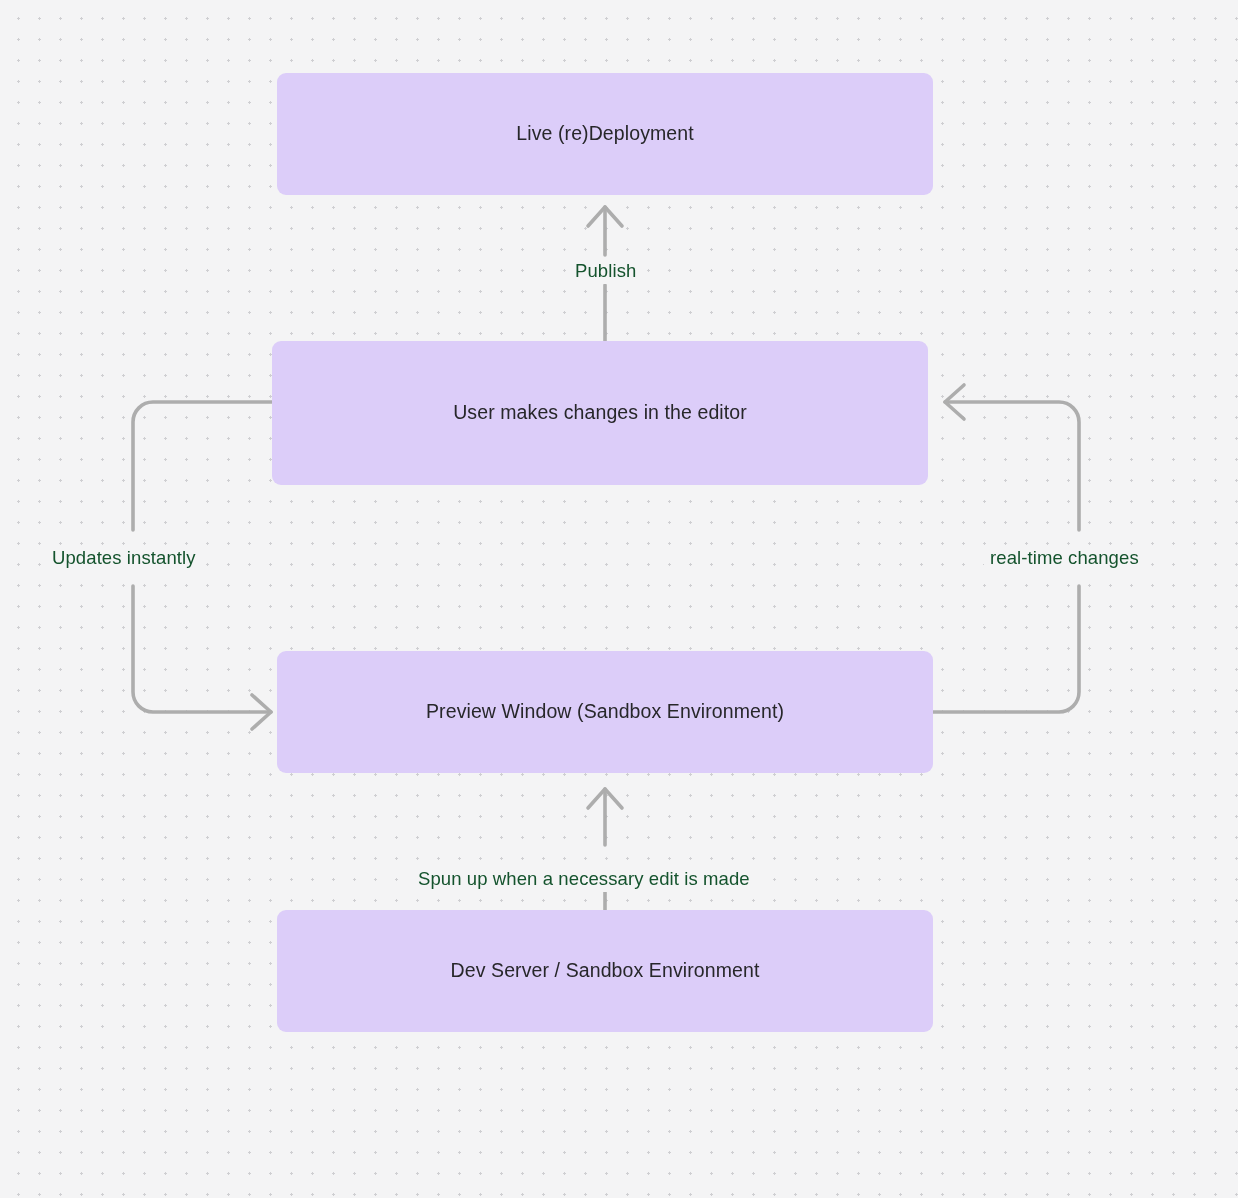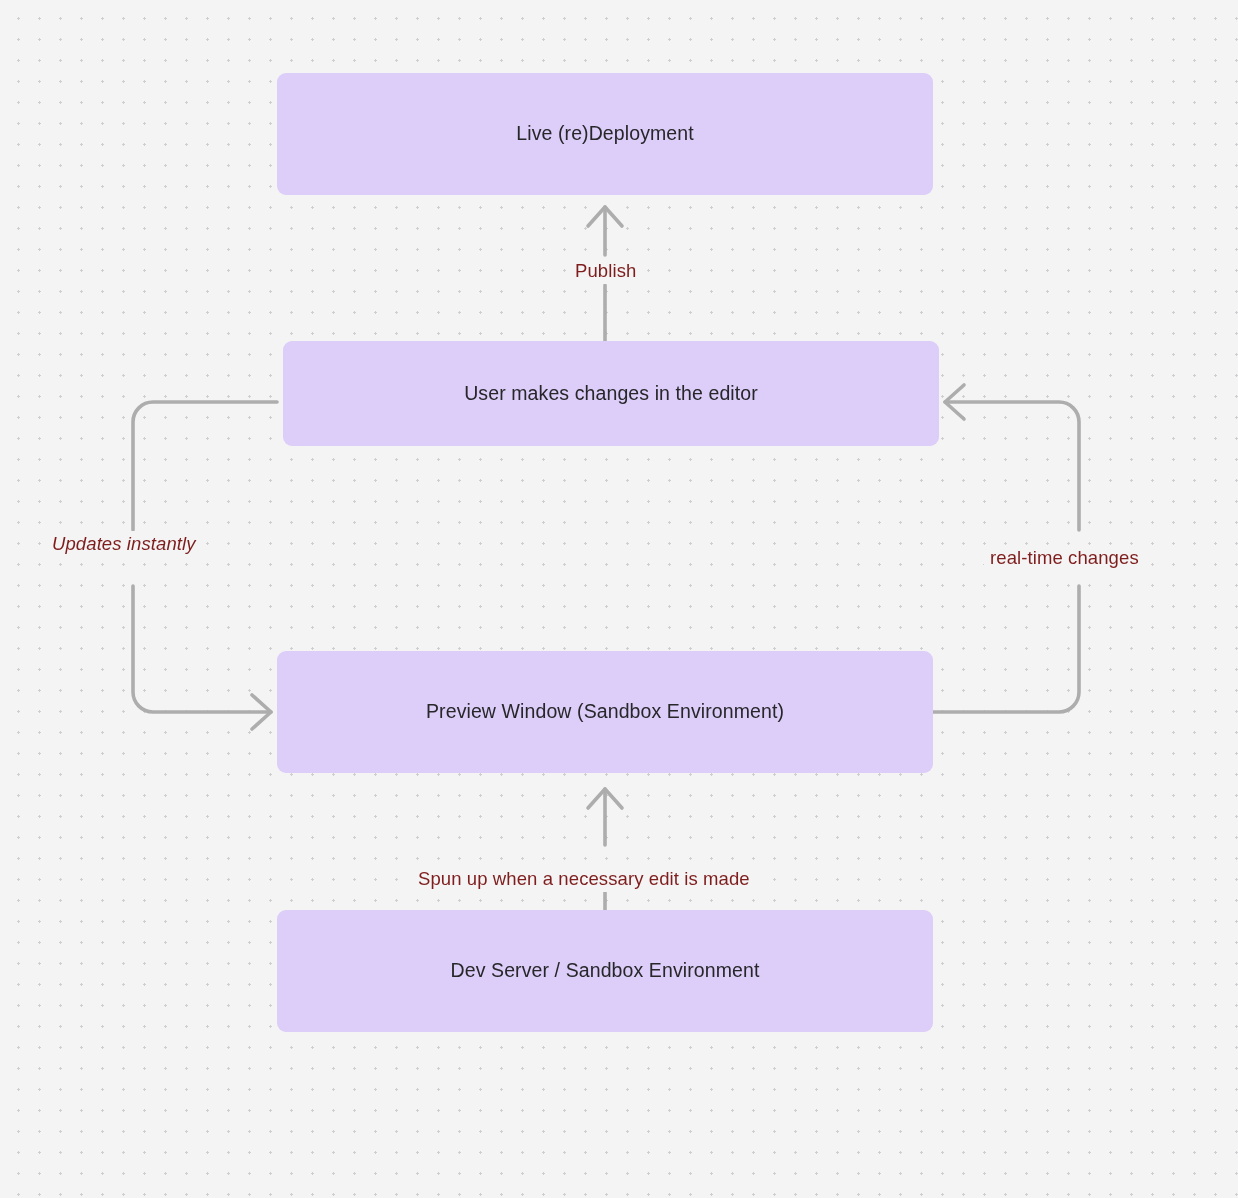--- a/index.html
+++ b/index.html
@@ -44,21 +44,21 @@
     position: absolute;
     left: 0;
     top: 0;
     width: 1238px;
     height: 1198px;
     pointer-events: none;
   }
   .edge-label {
     position: absolute;
     font-size: 18.5px;
-    color: #7f1d1d;
+    color: #14532d;
     white-space: nowrap;
     background: #f4f4f5;
     padding: 2px 6px;
     letter-spacing: 0.1px;
     line-height: 1.2;
   }
 </style>
 </head>
 <body>
 
@@ -91,33 +91,33 @@
         <path d="M605,889 L605,945"></path>
         <path d="M588,926 L605,945 L622,926"></path>
       </g>
     </g>
   </svg>
 
   <div class="node" style="left:277px; top:73px; width:656px; height:122px;">
     <span class="node-label">Live (re)Deployment</span>
   </div>
 
-  <div class="node" style="left:283px; top:341px; width:656px; height:105px;">
+  <div class="node" style="left:272px; top:341px; width:656px; height:144px;">
     <span class="node-label">User makes changes in the editor</span>
   </div>
 
   <div class="node" style="left:277px; top:651px; width:656px; height:122px;">
     <span class="node-label">Preview Window (Sandbox Environment)</span>
   </div>
 
   <div class="node" style="left:277px; top:910px; width:656px; height:122px;">
     <span class="node-label">Dev Server / Sandbox Environment</span>
   </div>
 
   <div class="edge-label" style="left:569px; top:258px;">Publish</div>
 
-  <div class="edge-label" style="left:46px; top:531px;font-style:italic;">Updates instantly</div>
+  <div class="edge-label" style="left:46px; top:545px;">Updates instantly</div>
 
   <div class="edge-label" style="left:984px; top:545px;">real-time changes</div>
 
   <div class="edge-label" style="left:412px; top:854px;margin-top:12px;">Spun up when a necessary edit is made</div>
 
 </div>
 
 </body></html>

